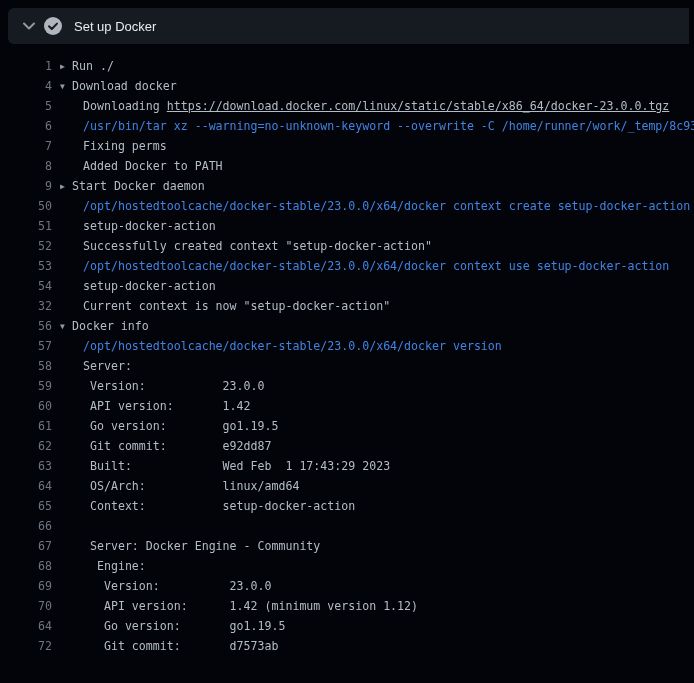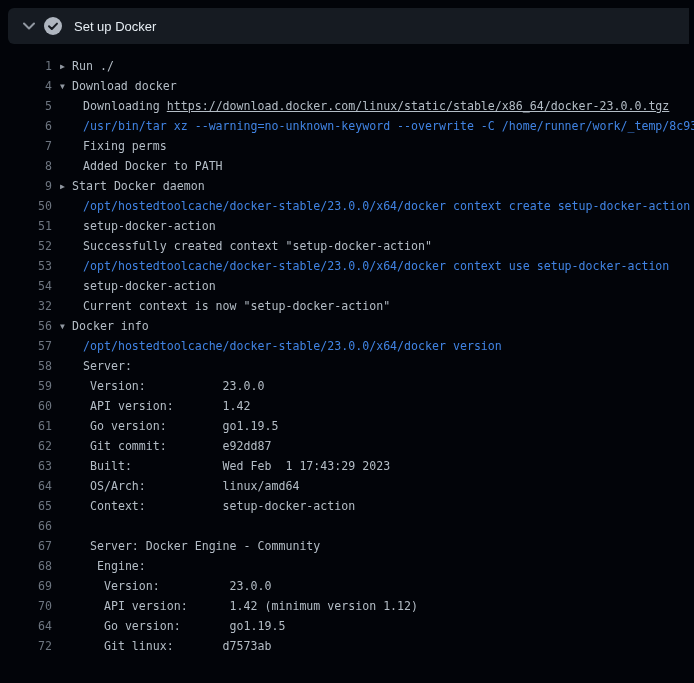--- a/index.html
+++ b/index.html
@@ -125,16 +125,16 @@
       <div class="row"><span class="num">62</span><span class="content"><span class="text"> Git commit:        e92dd87</span></span></div>
       <div class="row"><span class="num">63</span><span class="content"><span class="text"> Built:             Wed Feb  1 17:43:29 2023</span></span></div>
       <div class="row"><span class="num">64</span><span class="content"><span class="text"> OS/Arch:           linux/amd64</span></span></div>
       <div class="row"><span class="num">65</span><span class="content"><span class="text"> Context:           setup-docker-action</span></span></div>
       <div class="row"><span class="num">66</span><span class="content"><span class="text"></span></span></div>
       <div class="row"><span class="num">67</span><span class="content"><span class="text"> Server: Docker Engine - Community</span></span></div>
       <div class="row"><span class="num">68</span><span class="content"><span class="text">  Engine:</span></span></div>
       <div class="row"><span class="num">69</span><span class="content"><span class="text">   Version:          23.0.0</span></span></div>
       <div class="row"><span class="num">70</span><span class="content"><span class="text">   API version:      1.42 (minimum version 1.12)</span></span></div>
       <div class="row"><span class="num">64</span><span class="content"><span class="text">   Go version:       go1.19.5</span></span></div>
-      <div class="row"><span class="num">72</span><span class="content"><span class="text">   Git linux:       d7573ab</span></span></div>
+      <div class="row"><span class="num">72</span><span class="content"><span class="text">   Git commit:       d7573ab</span></span></div>
     </div>
 
 </div>
 
 </body></html>

